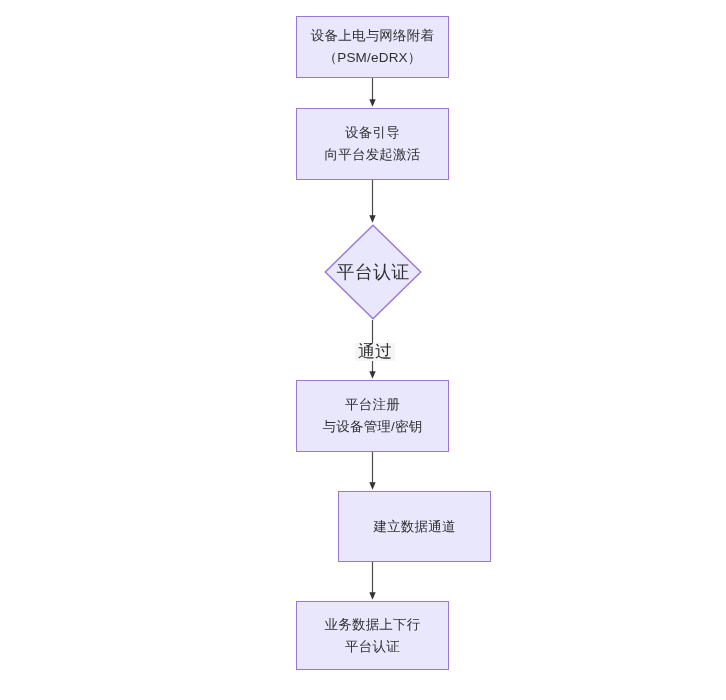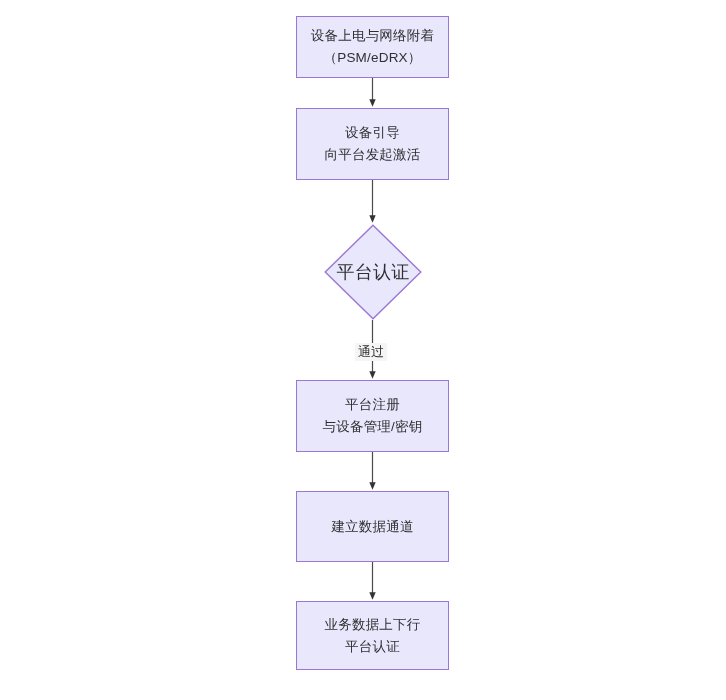--- a/index.html
+++ b/index.html
@@ -76,21 +76,21 @@
     left: 0;
     top: 0;
     width: 726px;
     height: 700px;
     pointer-events: none;
   }
 
   
   .edge-label {
     position: absolute;
-    font-size: 13px;
+    font-size: 17px;
     color: #2f2f33;
     background: #f5f5f5;
     padding: 1px 3px;
     line-height: 16px;
     white-space: nowrap;
   }
 </style>
 </head>
 <body>
 
@@ -129,21 +129,21 @@
     <div class="decision-label">平台认证</div>
   </div>
 
   <div class="edge-label" style="left:355px; top:343px;">通过</div>
 
   <div class="node proc" style="top:380px; height:72px;">
     <span>平台注册</span>
     <span class="line2">与设备管理/密钥</span>
   </div>
 
-  <div class="node proc" style="top:491px; height:71px;">
+  <div class="node proc" style="top:491px; height:71px;margin-left:42px;">
     <span>建立数据通道</span>
   </div>
 
   <div class="node proc" style="top:601px; height:69px;">
     <span>业务数据上下行</span>
     <span class="line2">平台认证</span>
   </div>
 
 </div>
 

